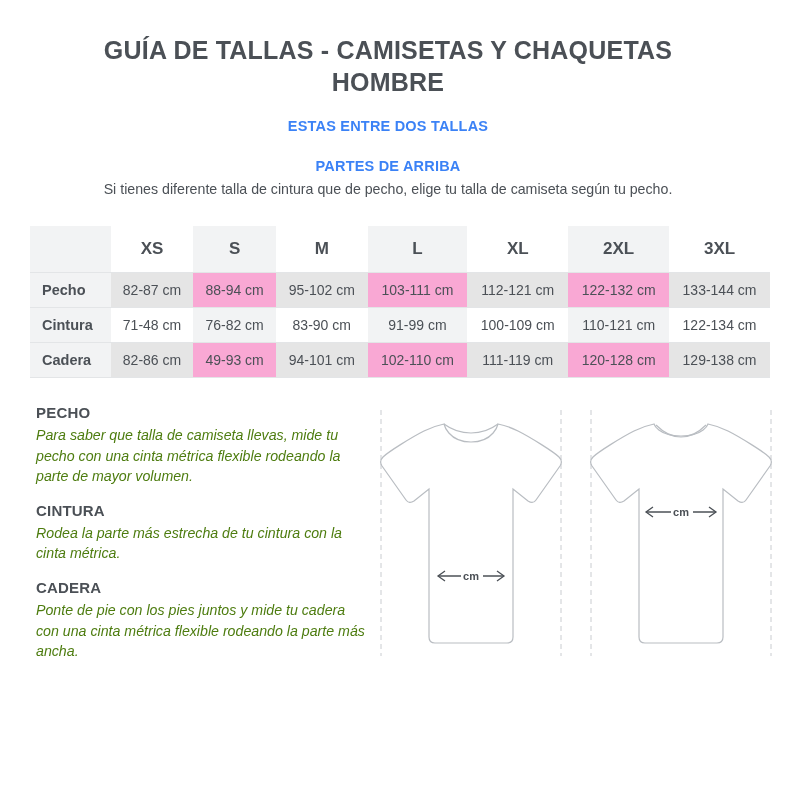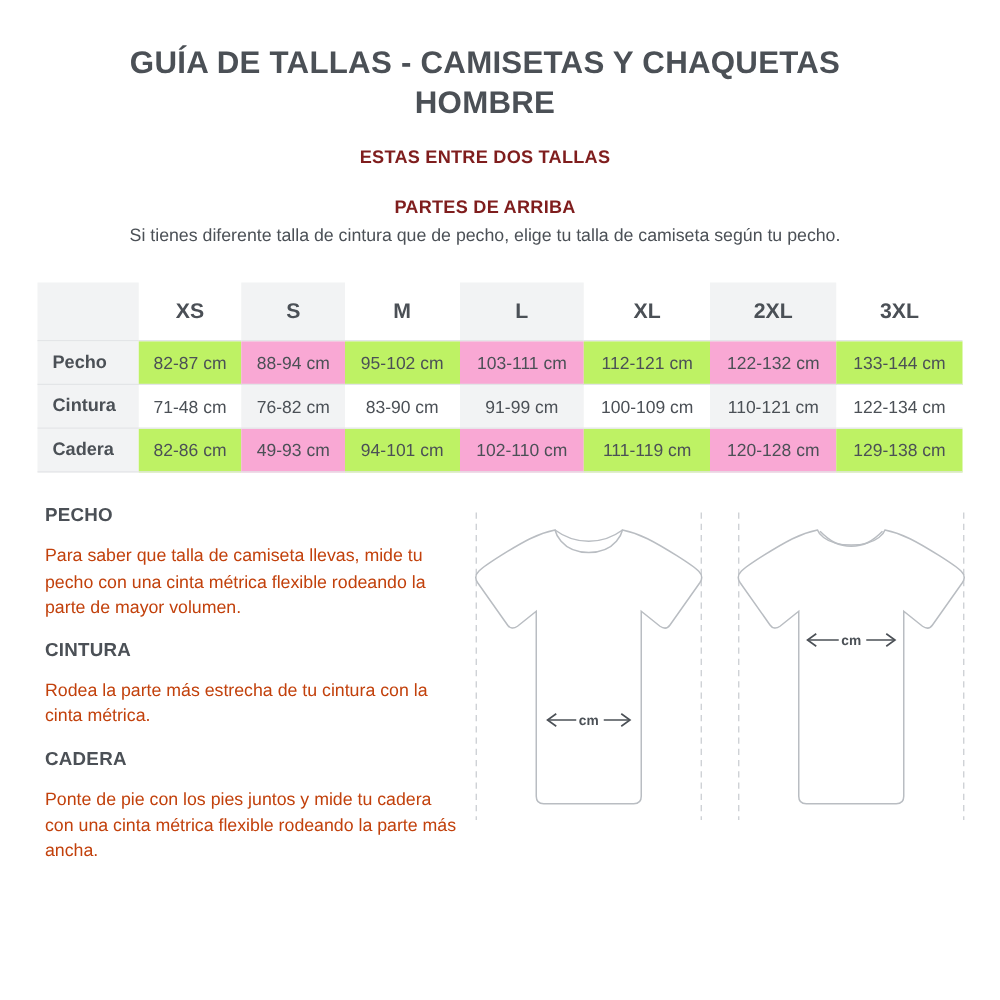--- a/index.html
+++ b/index.html
@@ -27,21 +27,21 @@
     font-weight: bold;
     color: #4b5056;
     line-height: 1.28;
     letter-spacing: 0.2px;
     margin: 0 28px 20px 28px;
   }
   .section-head {
     text-align: center;
     font-size: 14.5px;
     font-weight: bold;
-    color: #7f1d1d;
+    color: #3b82f6;
     margin-bottom: 5px;
     letter-spacing: 0.2px;
   }
   .section-body {
     text-align: center;
     font-size: 14.2px;
     line-height: 1.48;
     color: #4b5056;
     margin: 0 8px;
   }
@@ -67,45 +67,46 @@
     border-bottom: 1px solid #e3e5e7;
   }
   table.sizes tbody th {
     text-align: left;
     font-weight: bold;
     font-size: 14.5px;
     padding-left: 12px;
   }
   .shade { background: #f2f3f4; }
   .corner { background: #f2f3f4; }
-  tr.row-shade th, tr.row-shade td { background: #bef264; }
+  tr.row-shade th, tr.row-shade td { background: #e5e5e5; }
   tr.row-shade td.shade { background: #f9a8d4; }
   tr.row-shade th.corner { background: #f2f3f4; }
 
   .lower {
     display: flex;
     margin-top: 26px;
     padding: 0 6px;
   }
   .instructions {
     width: 330px;
     flex: 0 0 330px;
   }
   .instructions h4 {
     margin: 0 0 2px 0;
     font-size: 15px;
     font-weight: bold;
     color: #4b5056;
     letter-spacing: 0.2px;
   }
   .instructions p {
-    margin: 14px 0 15px 0;
+    margin: 4px 0 15px 0;
     font-size: 14.2px;
     line-height: 1.45;
-    color: #c2410c;
+    color: #4d7c0f;
+    font-style: italic;
   }
   .figures {
     flex: 1 1 auto;
     display: flex;
     justify-content: space-around;
     align-items: flex-start;
     padding-top: 4px;
   }
   .figure { position: relative; }
   svg { display: block; }

